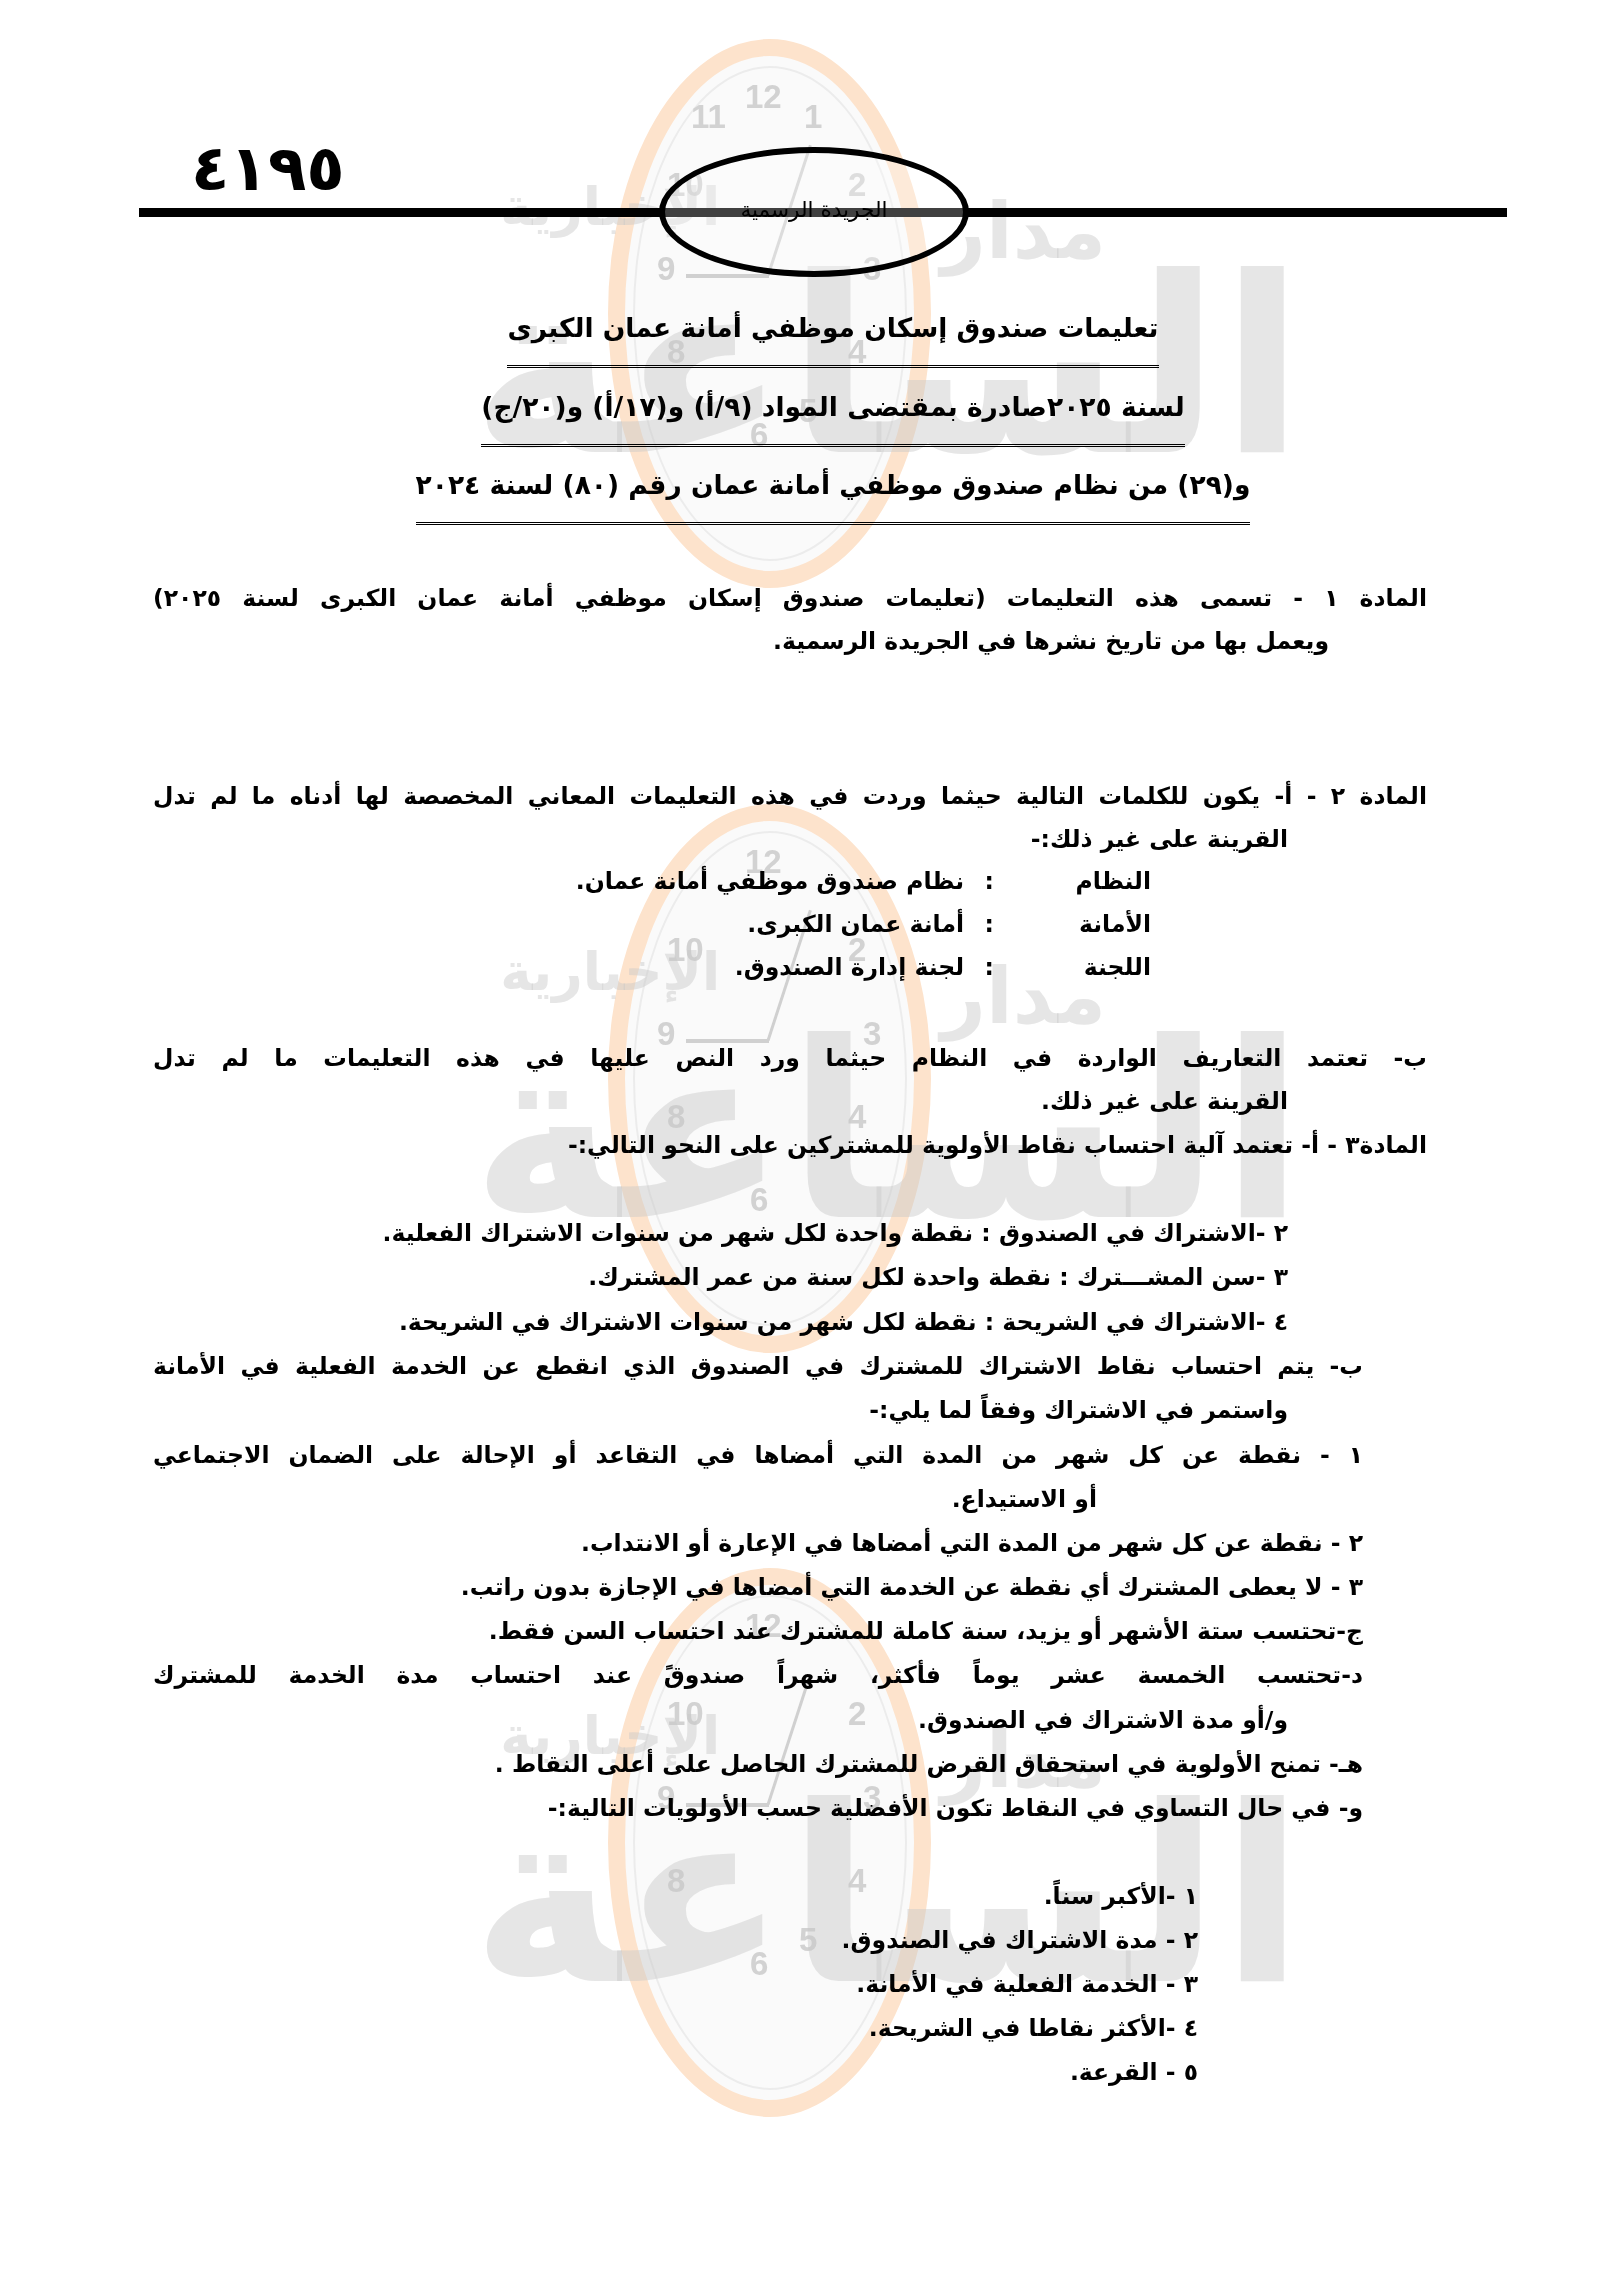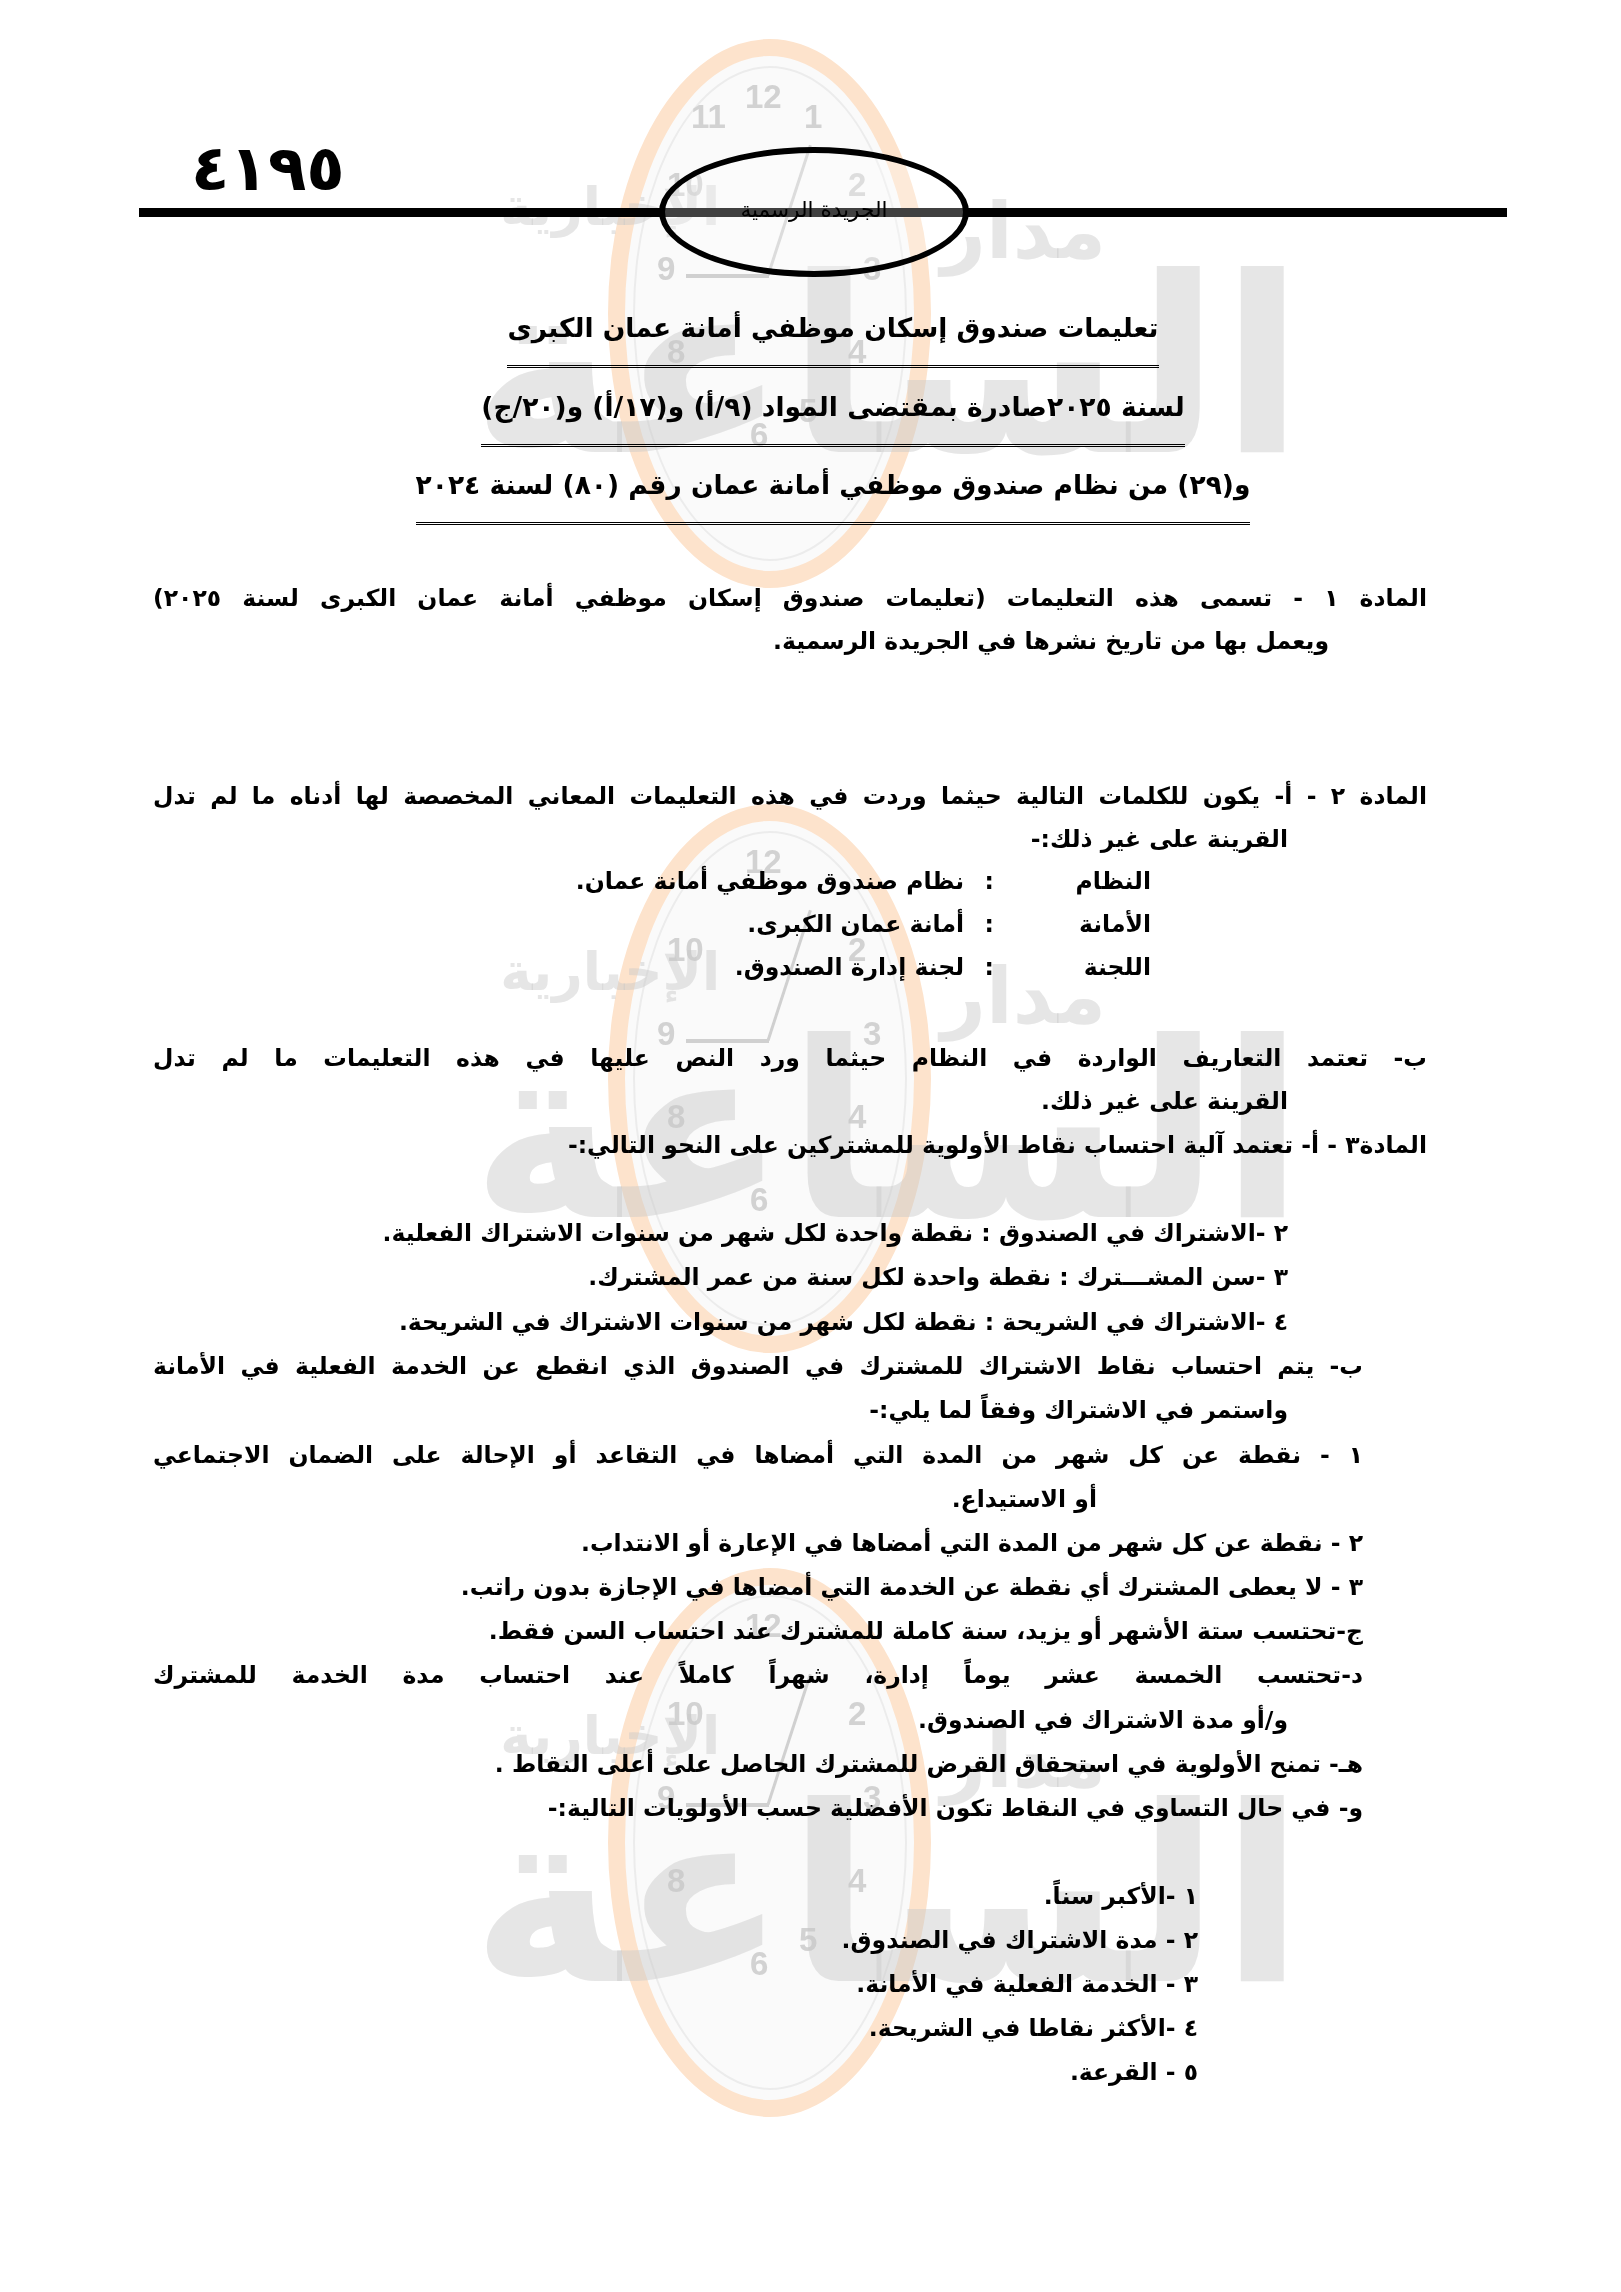--- a/index.html
+++ b/index.html
@@ -167,21 +167,21 @@
 
   <div class="p justify" style="right:258px;width:1210px;top:1349px;">ب- يتم احتساب نقاط الاشتراك للمشترك في الصندوق الذي انقطع عن الخدمة الفعلية في الأمانة</div>
   <div class="p" style="right:333px;top:1393px;">واستمر في الاشتراك وفقاً لما يلي:-</div>
 
   <div class="p justify" style="right:258px;width:1210px;top:1438px;">١ - نقطة عن كل شهر من المدة التي أمضاها في التقاعد أو الإحالة على الضمان الاجتماعي</div>
   <div class="p" style="right:524px;top:1482px;text-align:center;">أو الاستيداع.</div>
   <div class="p" style="right:258px;top:1526px;">٢ - نقطة عن كل شهر من المدة التي أمضاها في الإعارة أو الانتداب.</div>
   <div class="p" style="right:258px;top:1570px;">٣ - لا يعطى المشترك أي نقطة عن الخدمة التي أمضاها في الإجازة بدون راتب.</div>
 
   <div class="p" style="right:258px;top:1614px;">ج-تحتسب ستة الأشهر أو يزيد، سنة كاملة للمشترك عند احتساب السن فقط.</div>
-  <div class="p justify" style="right:258px;width:1210px;top:1658px;">د-تحتسب الخمسة عشر يوماً إدارة، شهراً كاملاً عند احتساب مدة الخدمة للمشترك</div>
+  <div class="p justify" style="right:258px;width:1210px;top:1658px;">د-تحتسب الخمسة عشر يوماً فأكثر، شهراً صندوقً عند احتساب مدة الخدمة للمشترك</div>
   <div class="p" style="right:333px;top:1703px;">و/أو مدة الاشتراك في الصندوق.</div>
   <div class="p" style="right:258px;top:1747px;">هـ- تمنح الأولوية في استحقاق القرض للمشترك الحاصل على أعلى النقاط .</div>
   <div class="p" style="right:258px;top:1791px;">و- في حال التساوي في النقاط تكون الأفضلية حسب الأولويات التالية:-</div>
 
   <div>
     <div class="p prio" style="right:423px;top:1879px;">١ -الأكبر سناً.</div>
     <div class="p prio" style="right:423px;top:1923px;">٢ - مدة الاشتراك في الصندوق.</div>
     <div class="p prio" style="right:423px;top:1967px;">٣ - الخدمة الفعلية في الأمانة.</div>
     <div class="p prio" style="right:423px;top:2011px;">٤ -الأكثر نقاطا في الشريحة.</div>
     <div class="p prio" style="right:423px;top:2055px;">٥ - القرعة.</div>

